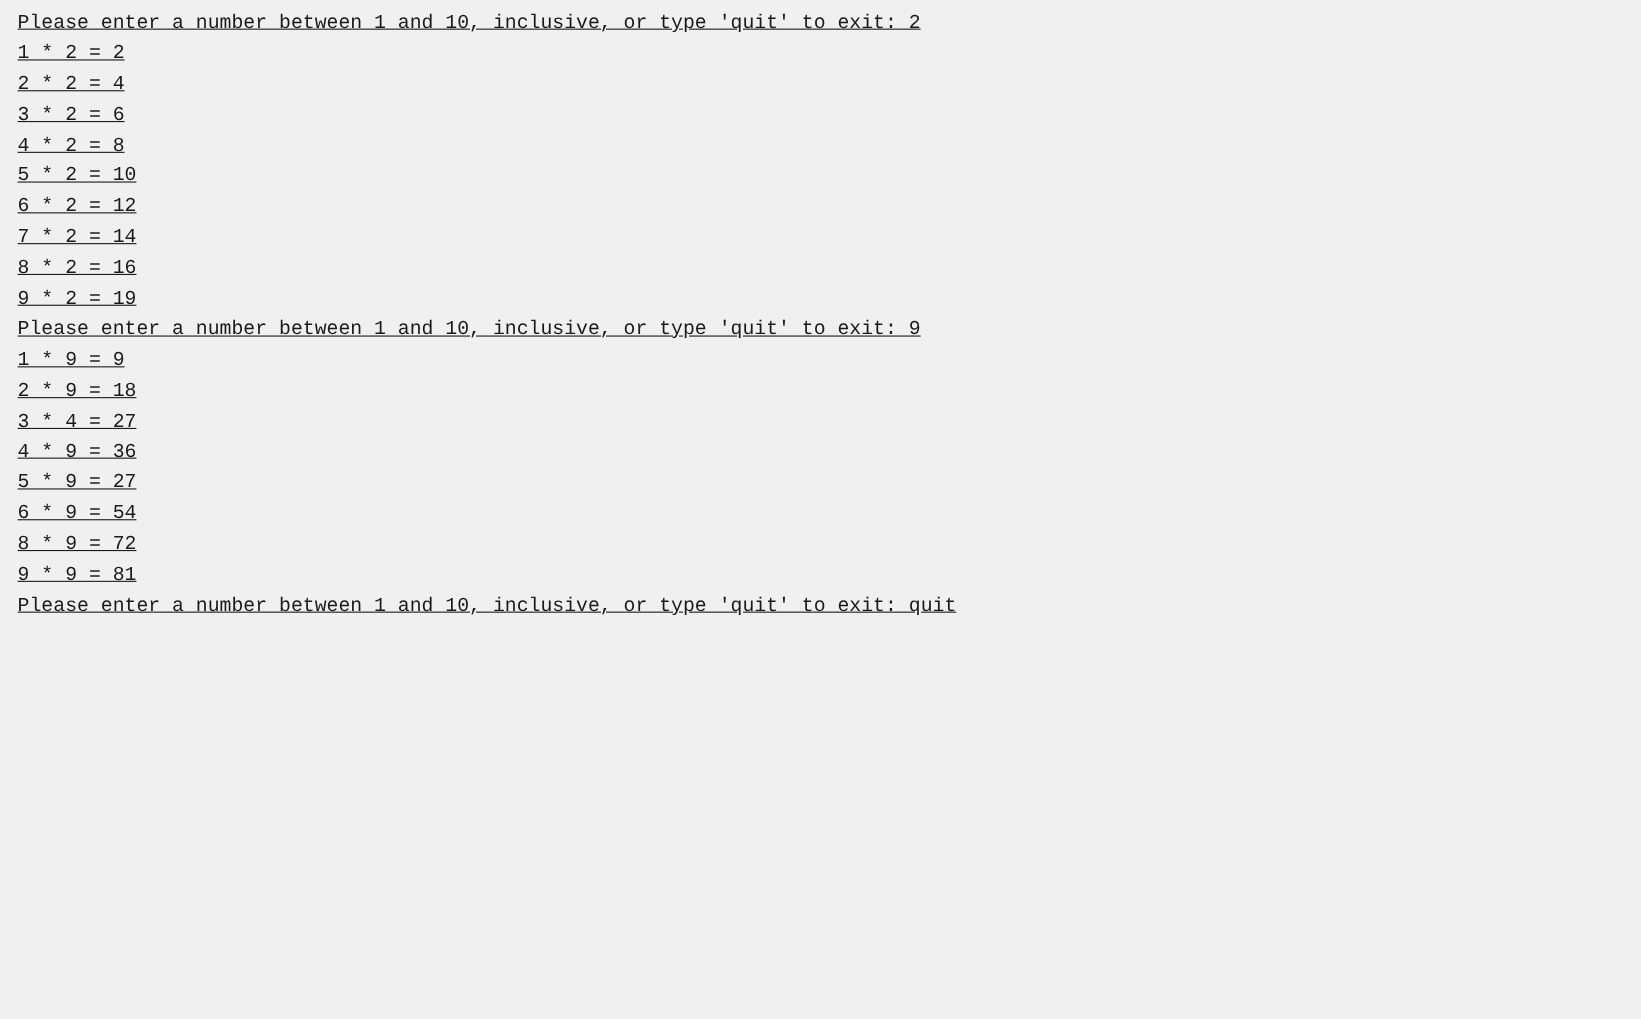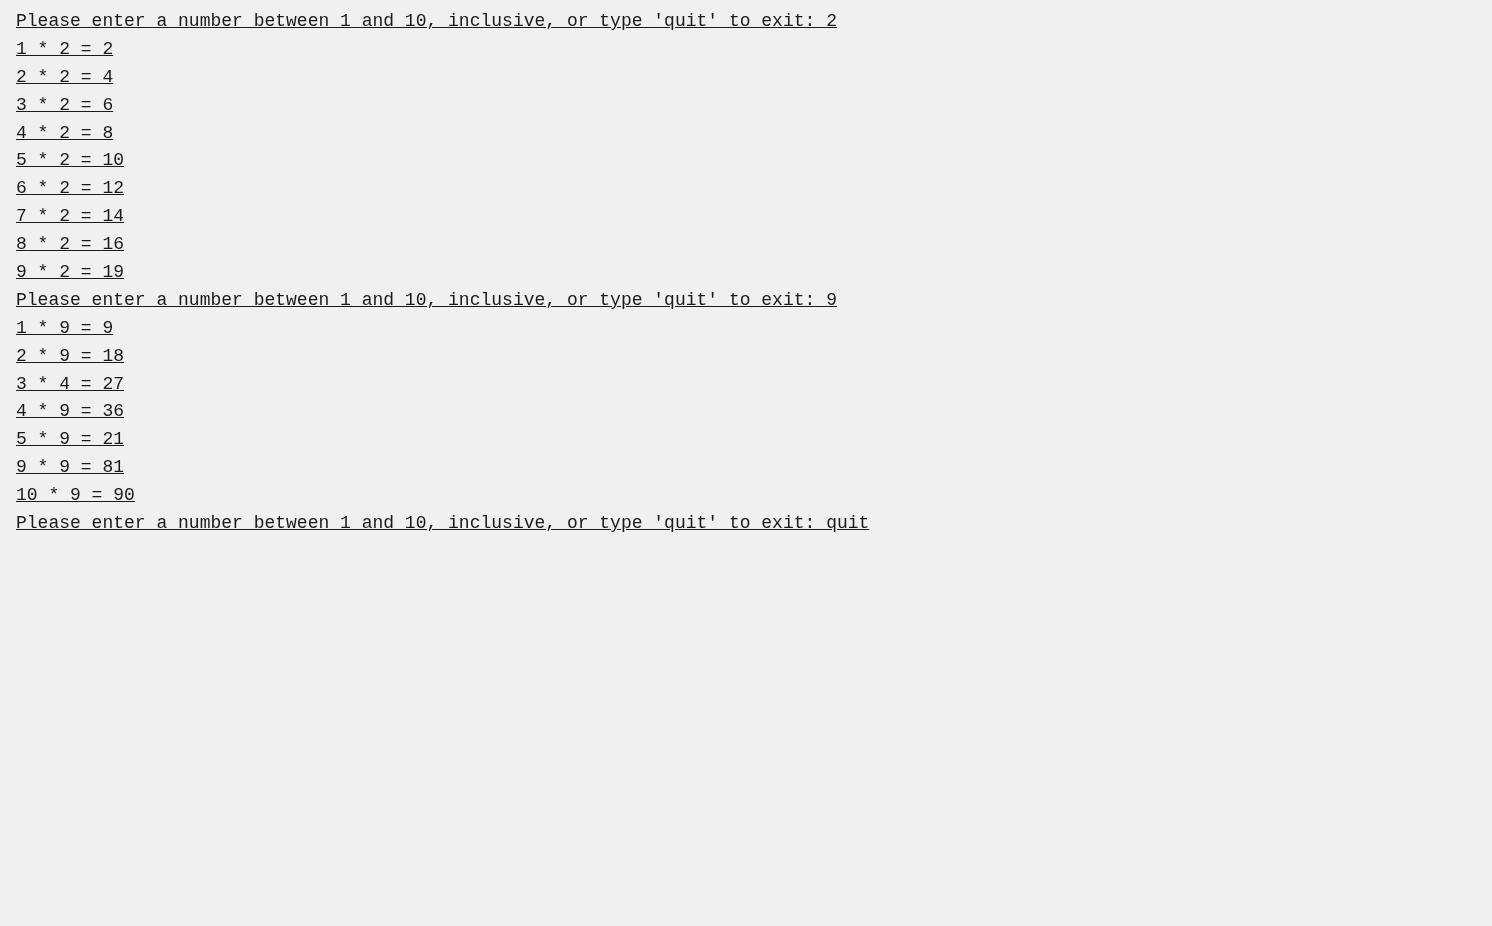--- a/index.html
+++ b/index.html
@@ -36,17 +36,18 @@
     <div class="terminal-line">5 * 2 = 10</div>
     <div class="terminal-line">6 * 2 = 12</div>
     <div class="terminal-line">7 * 2 = 14</div>
     <div class="terminal-line">8 * 2 = 16</div>
     <div class="terminal-line">9 * 2 = 19</div>
     <div class="terminal-line">Please enter a number between 1 and 10, inclusive, or type 'quit' to exit: 9</div>
     <div class="terminal-line">1 * 9 = 9</div>
     <div class="terminal-line">2 * 9 = 18</div>
     <div class="terminal-line">3 * 4 = 27</div>
     <div class="terminal-line">4 * 9 = 36</div>
-    <div class="terminal-line">5 * 9 = 21</div>
+    <div class="terminal-line">5 * 9 = 27</div>
+    <div class="terminal-line">6 * 9 = 54</div>
+    <div class="terminal-line">8 * 9 = 72</div>
     <div class="terminal-line">9 * 9 = 81</div>
-    <div class="terminal-line">10 * 9 = 90</div>
     <div class="terminal-line">Please enter a number between 1 and 10, inclusive, or type 'quit' to exit: quit</div>
   </div>
 
 </body></html>

